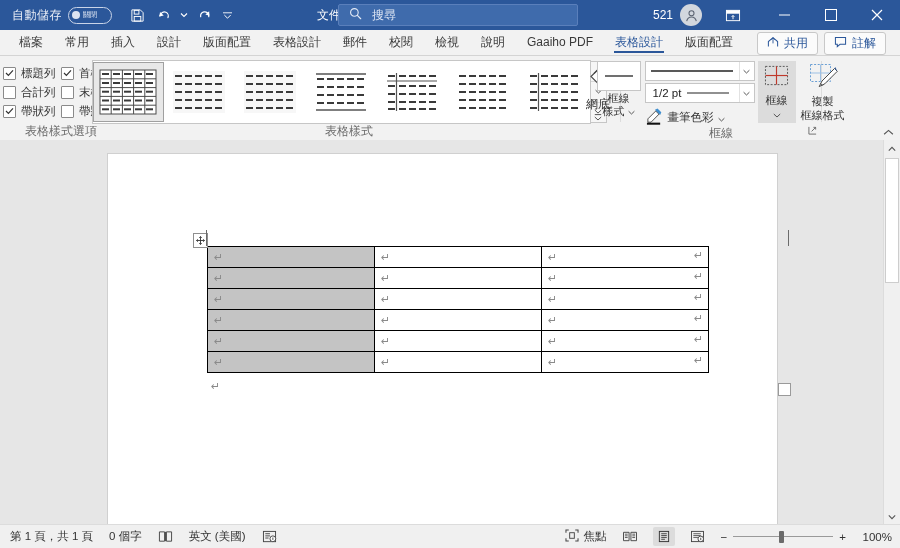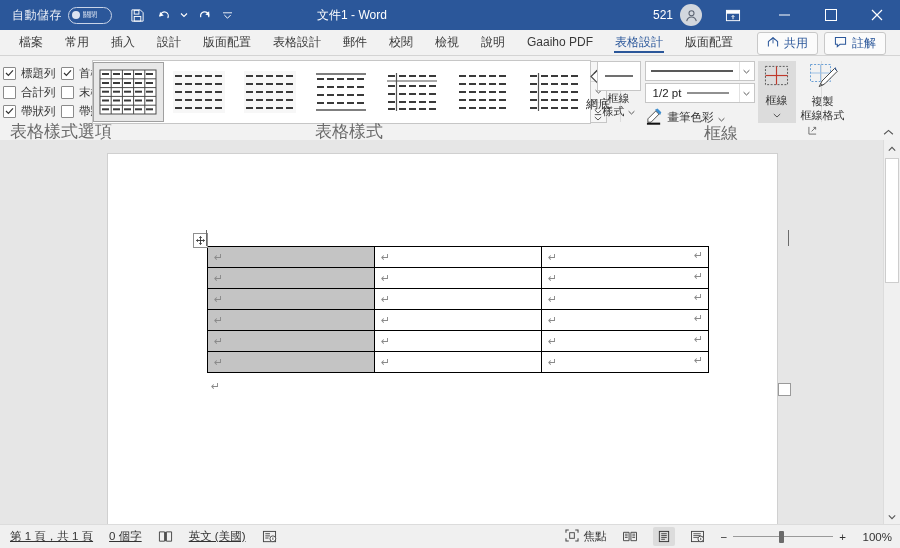--- a/index.html
+++ b/index.html
@@ -69,21 +69,21 @@
     border:1px solid #c8c8c8;border-radius:3px;background:#fbfbfb;font-size:12px;color:#2b579a;
   }
 
   
   .ribbon{
     height:84px;background:#f2f2f2;display:flex;align-items:stretch;
     border-bottom:1px solid #d4d4d4;position:relative;
   }
   .group{position:relative;display:flex;flex-direction:column;align-items:center;}
   .group-body{flex:1;display:flex;align-items:center;padding:3px 5px 0;}
-  .group-label{font-size:17px;color:#6b6b6b;height:15px;line-height:13px;text-align:center;}
+  .group-label{font-size:12px;color:#6b6b6b;height:15px;line-height:13px;text-align:center;}
   .sep{width:1px;background:#dcdcdc;margin:5px 0 18px;}
 
   
   .g-opts{width:122px;}
   .opt-grid{display:grid;grid-template-columns:58px 58px;grid-template-rows:repeat(3,19px);align-items:center;}
   .opt{display:flex;align-items:center;gap:5px;font-size:11.5px;color:#333;}
   .cbx{
     width:11px;height:11px;border:1px solid #8a8a8a;background:#fff;border-radius:1px;
     display:flex;align-items:center;justify-content:center;flex:none;
   }
@@ -166,21 +166,21 @@
     position:absolute;right:0;top:140px;bottom:23px;width:16px;background:#f0f0f0;border-left:1px solid #dcdcdc;
   }
   .vs-btn{width:16px;height:17px;display:flex;align-items:center;justify-content:center;background:#f0f0f0;}
   .vs-btn.top{position:absolute;top:0;}
   .vs-btn.bot{position:absolute;bottom:0;}
   .vs-thumb{position:absolute;top:18px;left:1px;width:14px;height:125px;background:#fff;border:1px solid #cdcdcd;box-sizing:border-box;}
 
   
   .statusbar{
     position:absolute;left:0;right:0;bottom:0;height:23px;background:#f0f0f0;
-    border-top:1px solid #dcdcdc;display:flex;align-items:center;font-size:11.5px;color:#333;text-decoration:underline;
+    border-top:1px solid #dcdcdc;display:flex;align-items:center;font-size:11.5px;color:#333;
   }
   .sb-left{display:flex;align-items:center;gap:16px;padding-left:10px;}
   .sb-right{position:absolute;right:8px;display:flex;align-items:center;gap:12px;}
   .sb-item{display:flex;align-items:center;gap:5px;white-space:nowrap;}
   .viewbtn{width:22px;height:19px;display:flex;align-items:center;justify-content:center;border-radius:2px;}
   .viewbtn.active{background:#dcdcdc;}
   .zoomslider{display:flex;align-items:center;gap:6px;}
   .zs-track{position:relative;width:100px;height:12px;display:flex;align-items:center;}
   .zs-line{width:100%;height:1px;background:#9a9a9a;}
   .zs-knob{position:absolute;left:46px;width:5px;height:12px;background:#6b6b6b;border-radius:1px;}
@@ -231,20 +231,29 @@
               <path d="M2.5 4.5 6 8 9.5 4.5" fill="none" stroke="#fff" stroke-width="1.1"></path>
             </svg>
         </div>
       </div>
     </div>
 
     <div class="tb-title">
       <span class="tb-titleinner">文件1  -  Word</span>
     </div>
 
+    <div class="searchbox">
+      <span>
+        <svg width="13" height="13" viewBox="0 0 14 14">
+            <circle cx="5.8" cy="5.8" r="4.1" fill="none" stroke="#e3eaf6" stroke-width="1.2"></circle>
+            <path d="M9 9l3.6 3.6" stroke="#e3eaf6" stroke-width="1.3" stroke-linecap="round"></path>
+          </svg>
+      </span>
+      <span>搜尋</span>
+    </div>
 
     <div class="tb-right">
       <span class="acct-num">521</span>
       <span class="avatar">
         <svg width="15" height="15" viewBox="0 0 16 16">
             <circle cx="8" cy="5.6" r="2.7" fill="none" stroke="#5a6270" stroke-width="1.1"></circle>
             <path d="M2.9 14c.6-3 2.6-4.5 5.1-4.5S12.5 11 13.1 14" fill="none" stroke="#5a6270" stroke-width="1.1"></path>
           </svg>
       </span>
       <span class="ribbon-display">

